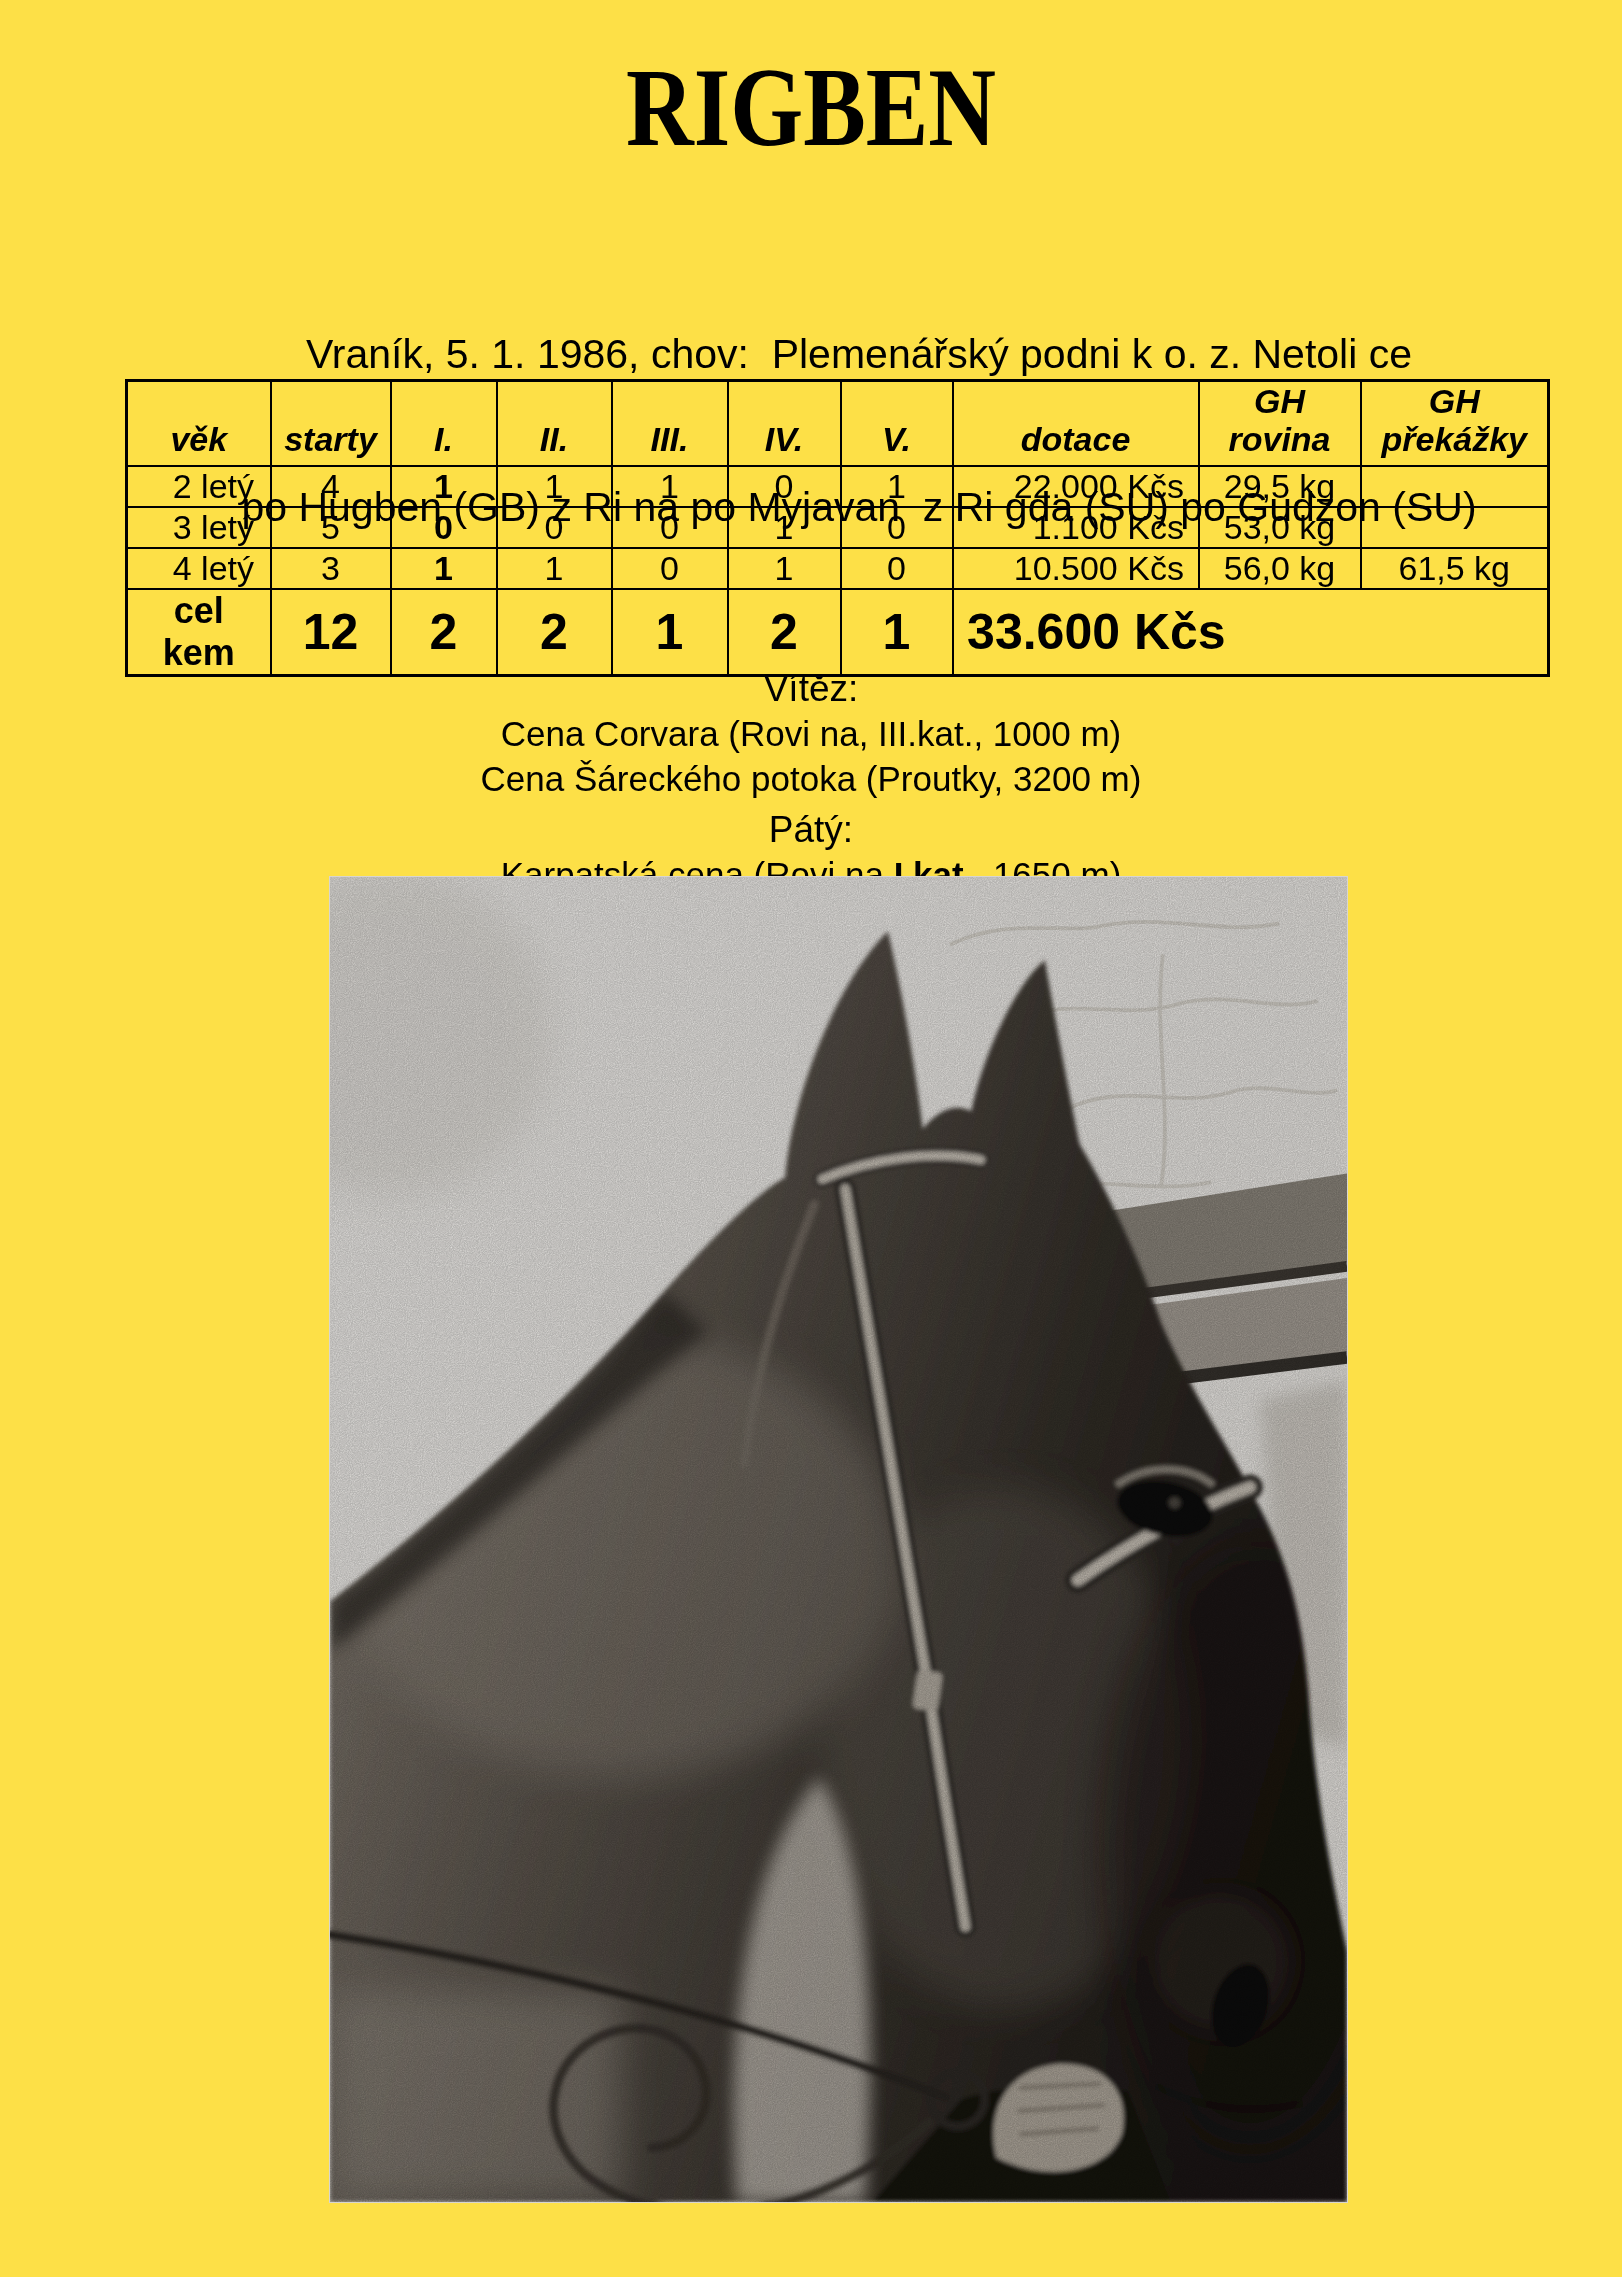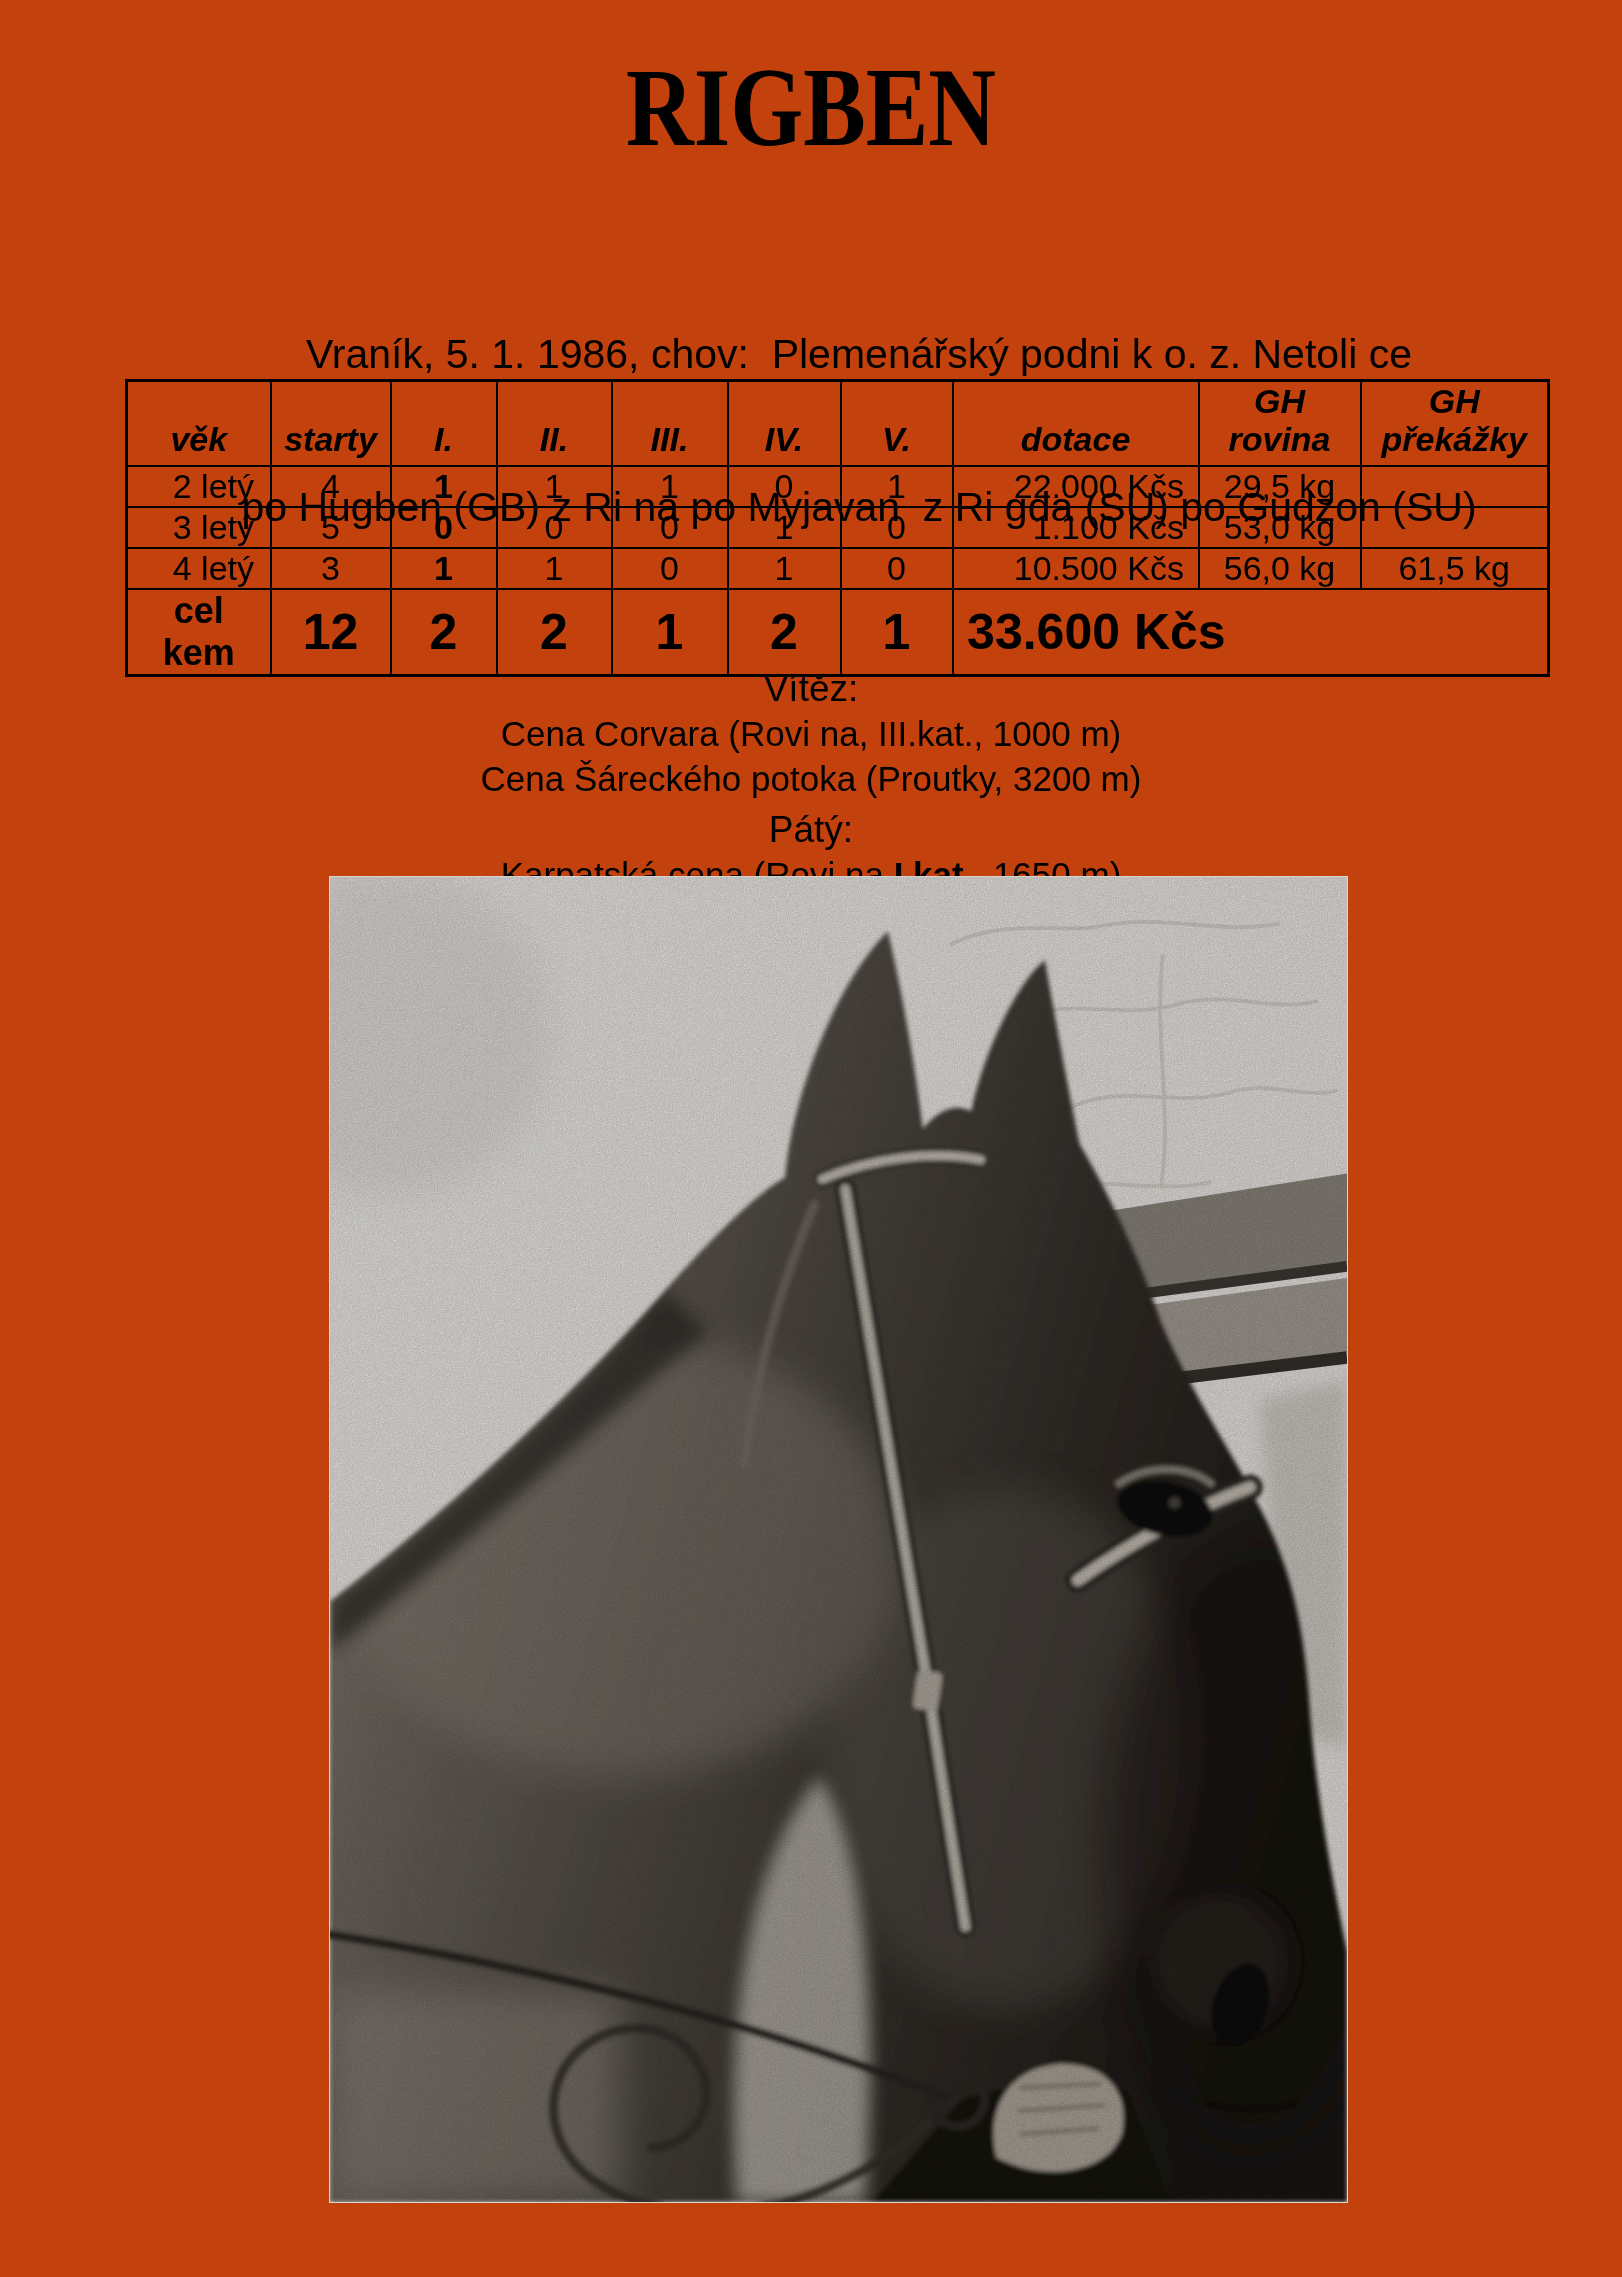--- a/index.html
+++ b/index.html
@@ -1,19 +1,19 @@
 <!DOCTYPE html>
 <html><head>
 <meta charset="utf-8">
 <style>
   html,body{margin:0;padding:0;background:#ffffff;}
   .page{
     position:relative;
     width:1622px;height:2277px;
-    background:#c2410c;
+    background:#fde047;
     color:#000;
     font-family:"Liberation Sans","DejaVu Sans",sans-serif;
     overflow:hidden;
   }
   .title{
     position:absolute;top:50px;left:0;width:100%;
     text-align:center;
     font-family:"Liberation Serif","DejaVu Serif",serif;
     font-weight:bold;
     font-size:113px;line-height:1.0;

